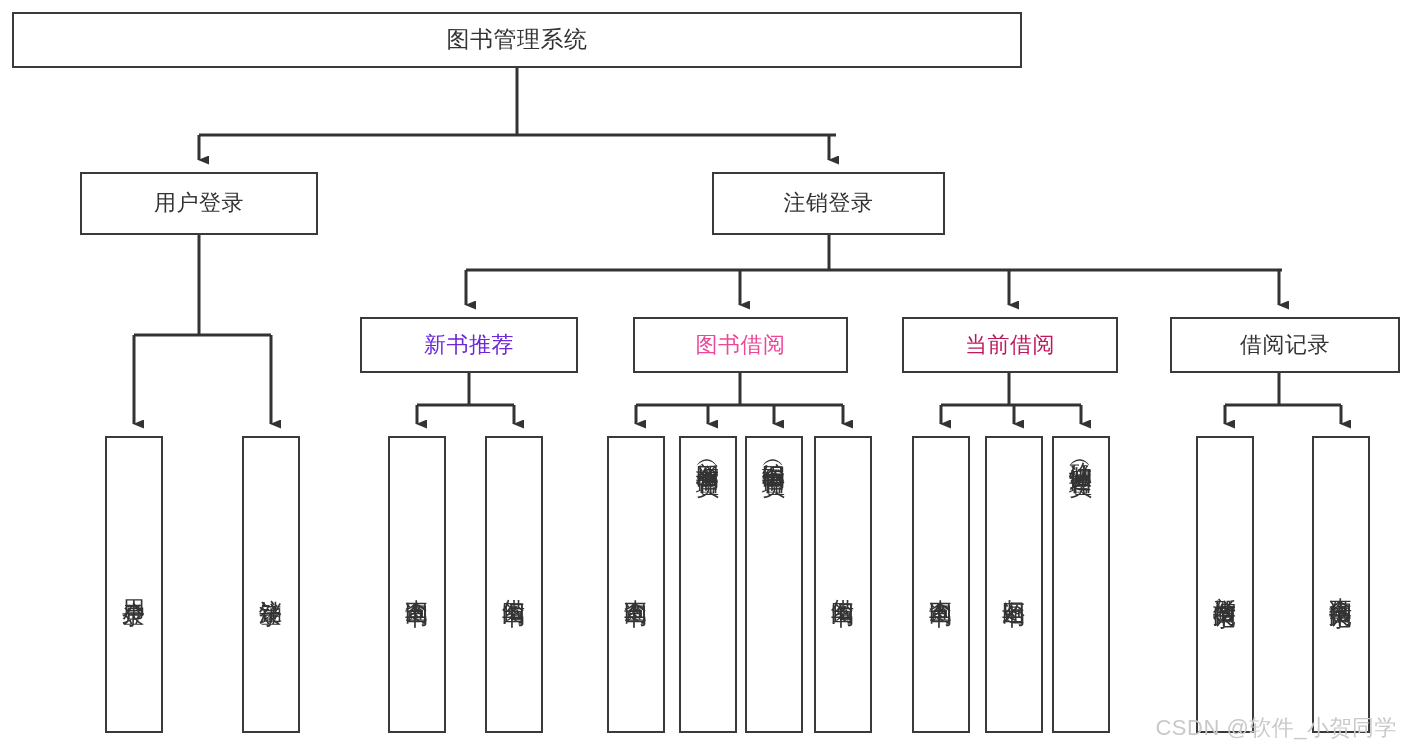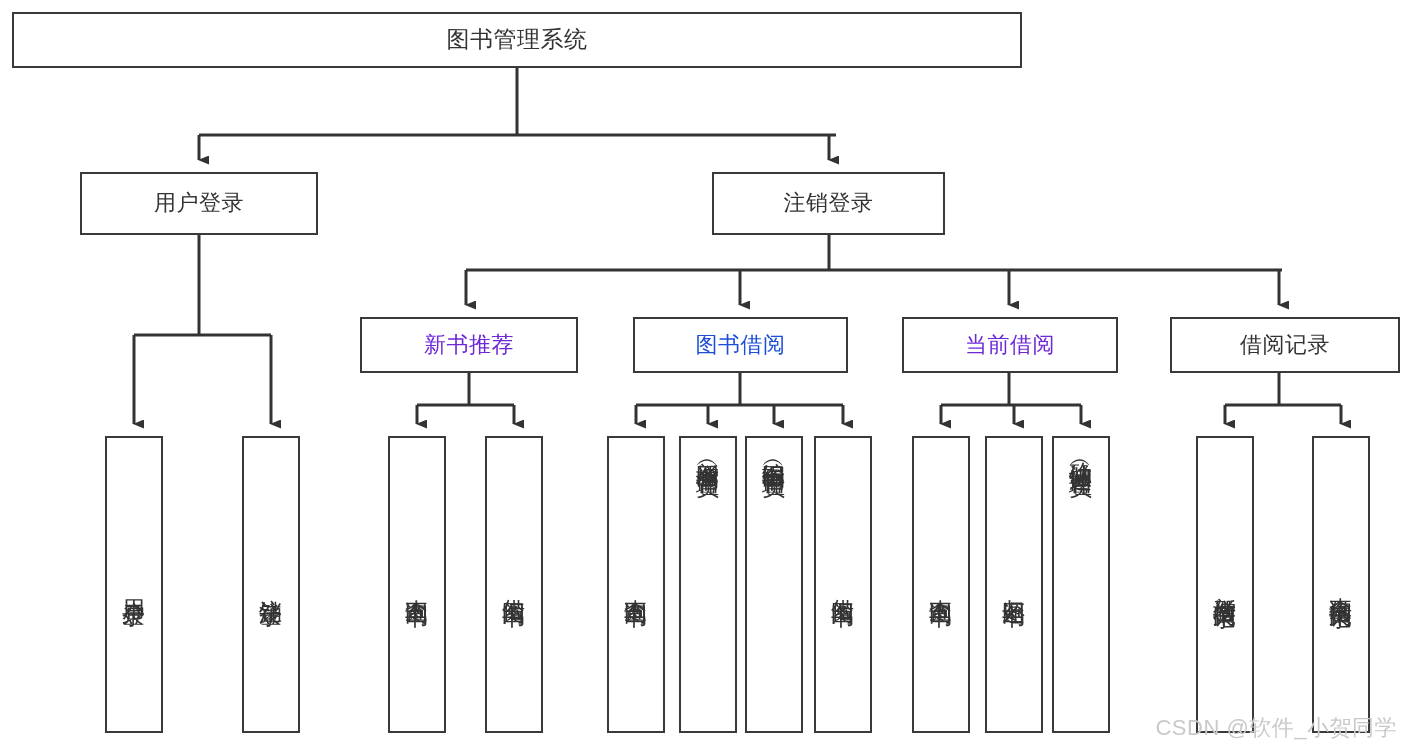--- a/index.html
+++ b/index.html
@@ -145,24 +145,24 @@
     <span class="node-label" style="color: rgb(51, 51, 51);">用户登录</span>
   </div>
   <div class="node horiz" style="left: 712px; top: 172px; width: 233px; height: 63px; border-color: rgb(58, 58, 58); background: rgb(255, 255, 255);">
     <span class="node-label" style="color: rgb(51, 51, 51);">注销登录</span>
   </div>
 
   <div class="node horiz" style="left: 360px; top: 317px; width: 218px; height: 56px; border-color: rgb(58, 58, 58); background: rgb(255, 255, 255);">
     <span class="node-label" style="color: #6d28d9;">新书推荐</span>
   </div>
   <div class="node horiz" style="left: 633px; top: 317px; width: 215px; height: 56px; border-color: rgb(58, 58, 58); background: rgb(255, 255, 255);">
-    <span class="node-label" style="color: #1d4ed8;">图书借阅</span>
+    <span class="node-label" style="color: #ec4899;">图书借阅</span>
   </div>
   <div class="node horiz" style="left: 902px; top: 317px; width: 216px; height: 56px; border-color: rgb(58, 58, 58); background: rgb(255, 255, 255);">
-    <span class="node-label" style="color: #6d28d9;">当前借阅</span>
+    <span class="node-label" style="color: #be185d;">当前借阅</span>
   </div>
   <div class="node horiz" style="left: 1170px; top: 317px; width: 230px; height: 56px; border-color: rgb(58, 58, 58); background: rgb(255, 255, 255);">
     <span class="node-label" style="color: rgb(51, 51, 51);">借阅记录</span>
   </div>
 
   <div class="node vert center-text" style="left: 105px; top: 436px; width: 58px; height: 297px; border-color: rgb(58, 58, 58); background: rgb(255, 255, 255);">
     <span class="node-label" style="color: rgb(51, 51, 51);">用户登录</span>
   </div>
   <div class="node vert center-text" style="left: 242px; top: 436px; width: 58px; height: 297px; border-color: rgb(58, 58, 58); background: rgb(255, 255, 255);">
     <span class="node-label" style="color: rgb(51, 51, 51);">注销登录</span>

